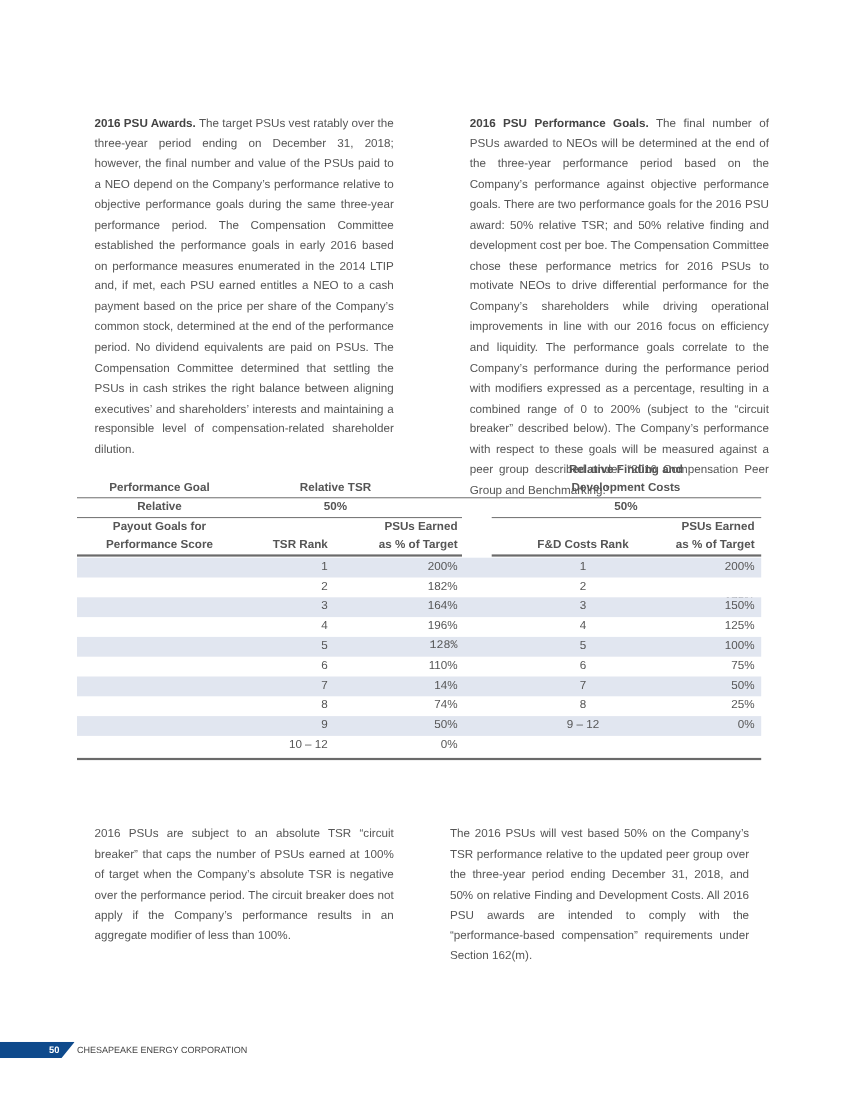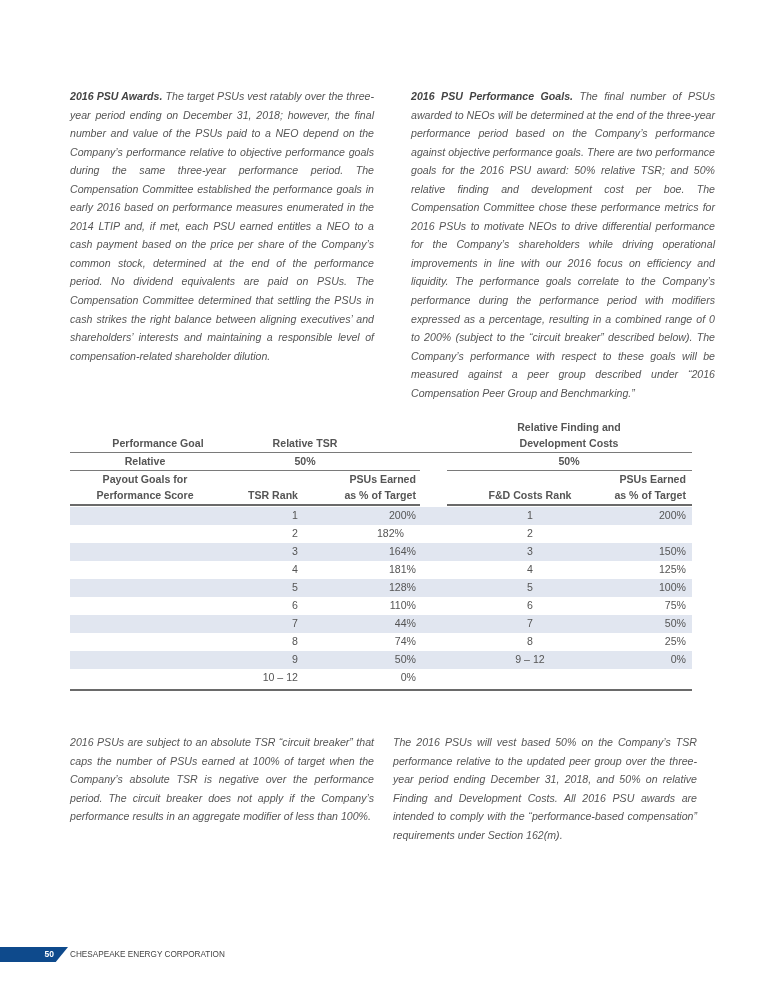--- a/index.html
+++ b/index.html
@@ -7,21 +7,21 @@
       width: 768px; height: 1000px; position: relative; overflow: hidden;
       font-family: "Liberation Sans", "DejaVu Sans", sans-serif;
       color: #555555;
     }
     .col {
       position: absolute; width: 304px;
       font-size: 10.6px; line-height: 18.55px;
       text-align: justify; hyphens: manual;
       color: #555555;
     }
-    .col p { margin: 0; font-style: italic; }
+    .col p { margin: 16px; }
     .col b { color: #444444; font-weight: bold; }
     #col-left-top { left: 70px; top: 87px; }
     #col-right-top { left: 411px; top: 87px; }
     #col-left-bottom { left: 70px; top: 733px; }
     #col-right-bottom { left: 393px; top: 733px; }
 
     
     .tbl { position: absolute; left: 70px; top: 420px; width: 622px; font-size: 10.6px; color: #555; }
     .row { position: absolute; left: 0; width: 622px; }
     .cell { position: absolute; white-space: nowrap; }
@@ -53,21 +53,21 @@
 <div id="col-left-top" class="col">
   <p><b>2016 PSU Awards.</b><span> The target PSUs vest ratably over the three-year period ending on December 31, 2018; however, the final number and value of the PSUs paid to a NEO depend on the Company’s performance relative to objective perfor­mance goals during the same three-year performance period. The Compensation Committee established the performance goals in early 2016 based on performance measures enumer­ated in the 2014 LTIP and, if met, each PSU earned entitles a NEO to a cash payment based on the price per share of the Company’s common stock, determined at the end of the per­formance period. No dividend equivalents are paid on PSUs. The Compensation Committee determined that settling the PSUs in cash strikes the right balance between aligning exec­utives’ and shareholders’ interests and maintaining a respon­sible level of compensation-related shareholder dilution.</span></p>
 </div>
 
 <div id="col-right-top" class="col">
   <p><b>2016 PSU Performance Goals.</b><span> The final number of PSUs awarded to NEOs will be determined at the end of the three-year performance period based on the Company’s perfor­mance against objective performance goals. There are two performance goals for the 2016 PSU award: 50% relative TSR; and 50% relative finding and development cost per boe. The Compensation Committee chose these performance metrics for 2016 PSUs to motivate NEOs to drive differential perfor­mance for the Company’s shareholders while driving opera­tional improvements in line with our 2016 focus on efficiency and liquidity. The performance goals correlate to the Compa­ny’s performance during the performance period with modifi­ers expressed as a percentage, resulting in a combined range of 0 to 200% (subject to the “circuit breaker” described be­low). The Company’s performance with respect to these goals will be measured against a peer group described under “2016 Compensation Peer Group and Benchmarking.”</span></p>
 </div>
 
 <div class="tbl">
 
-  <div class="cell hdr ctr" style="left:13px; width:150px; top:17px;">Performance Goal</div>
+  <div class="cell hdr ctr" style="left:0; width:150px; top:17px;">Performance Goal</div>
   <div class="cell hdr ctr" style="left:160px; width:150px; top:17px;">Relative TSR</div>
   <div class="cell hdr ctr" style="left:376px; width:246px; top:1px;">Relative Finding and</div>
   <div class="cell hdr ctr" style="left:376px; width:246px; top:17px;">Development Costs</div>
   <div class="line" style="left:0; width:622px; top:32px;"></div>
 
   <div class="cell hdr ctr" style="left:0; width:150px; top:35px;">Relative</div>
   <div class="cell hdr ctr" style="left:160px; width:150px; top:35px;">50%</div>
   <div class="cell hdr ctr" style="left:376px; width:246px; top:35px;">50%</div>
   <div class="line" style="left:0; width:350px; top:50px;"></div>
   <div class="line" style="left:377px; width:245px; top:50px;"></div>
@@ -86,54 +86,54 @@
   <div id="tbl-body">
       <div class="stripe" style="top: 87px;"></div>
       <div class="row" style="top: 87px; height: 18px;">
         <div class="cell num" style="left: 150px; width: 78px; top: 2px;">1</div>
         <div class="cell num" style="left: 250px; width: 96px; top: 2px;">200%</div>
         <div class="cell ctr" style="left: 400px; width: 120px; top: 2px;">1</div>
         <div class="cell num" style="left: 520px; width: 96px; top: 2px;">200%</div>
       </div>
       <div class="row" style="top: 105px; height: 18px;">
         <div class="cell num" style="left: 150px; width: 78px; top: 2px;">2</div>
-        <div class="cell num" style="left: 238px; width: 96px; top: 2px;">182%</div>
+        <div class="cell num" style="left: 250px; width: 96px; top: 2px;">182%</div>
         <div class="cell ctr" style="left: 400px; width: 120px; top: 2px;">2</div>
         <div class="cell num" style="left: 520px; width: 96px; top: 16px;">175%</div>
       </div>
       <div class="stripe" style="top: 123px;"></div>
       <div class="row" style="top: 123px; height: 18px;">
         <div class="cell num" style="left: 150px; width: 78px; top: 2px;">3</div>
         <div class="cell num" style="left: 250px; width: 96px; top: 2px;">164%</div>
         <div class="cell ctr" style="left: 400px; width: 120px; top: 2px;">3</div>
         <div class="cell num" style="left: 520px; width: 96px; top: 2px;">150%</div>
       </div>
       <div class="row" style="top: 141px; height: 18px;">
         <div class="cell num" style="left: 150px; width: 78px; top: 2px;">4</div>
-        <div class="cell num" style="left: 250px; width: 96px; top: 2px;">181%</div>
+        <div class="cell num" style="left: 250px; width: 96px; top: 2px;">196%</div>
         <div class="cell ctr" style="left: 400px; width: 120px; top: 2px;">4</div>
         <div class="cell num" style="left: 520px; width: 96px; top: 2px;">125%</div>
       </div>
       <div class="stripe" style="top: 159px;"></div>
       <div class="row" style="top: 159px; height: 18px;">
         <div class="cell num" style="left: 150px; width: 78px; top: 2px;">5</div>
-        <div class="cell num" style="left: 250px; width: 96px; top: 2px;">128%</div>
+        <div class="cell num" style="left: 250px; width: 96px; top: 2px; font-family: Liberation Mono, monospace;">128%</div>
         <div class="cell ctr" style="left: 400px; width: 120px; top: 2px;">5</div>
         <div class="cell num" style="left: 520px; width: 96px; top: 2px;">100%</div>
       </div>
       <div class="row" style="top: 177px; height: 18px;">
         <div class="cell num" style="left: 150px; width: 78px; top: 2px;">6</div>
         <div class="cell num" style="left: 250px; width: 96px; top: 2px;">110%</div>
         <div class="cell ctr" style="left: 400px; width: 120px; top: 2px;">6</div>
         <div class="cell num" style="left: 520px; width: 96px; top: 2px;">75%</div>
       </div>
       <div class="stripe" style="top: 195px;"></div>
       <div class="row" style="top: 195px; height: 18px;">
         <div class="cell num" style="left: 150px; width: 78px; top: 2px;">7</div>
-        <div class="cell num" style="left: 250px; width: 96px; top: 2px;">44%</div>
+        <div class="cell num" style="left: 250px; width: 96px; top: 2px;">14%</div>
         <div class="cell ctr" style="left: 400px; width: 120px; top: 2px;">7</div>
         <div class="cell num" style="left: 520px; width: 96px; top: 2px;">50%</div>
       </div>
       <div class="row" style="top: 213px; height: 18px;">
         <div class="cell num" style="left: 150px; width: 78px; top: 2px;">8</div>
         <div class="cell num" style="left: 250px; width: 96px; top: 2px;">74%</div>
         <div class="cell ctr" style="left: 400px; width: 120px; top: 2px;">8</div>
         <div class="cell num" style="left: 520px; width: 96px; top: 2px;">25%</div>
       </div>
       <div class="stripe" style="top: 231px;"></div>

